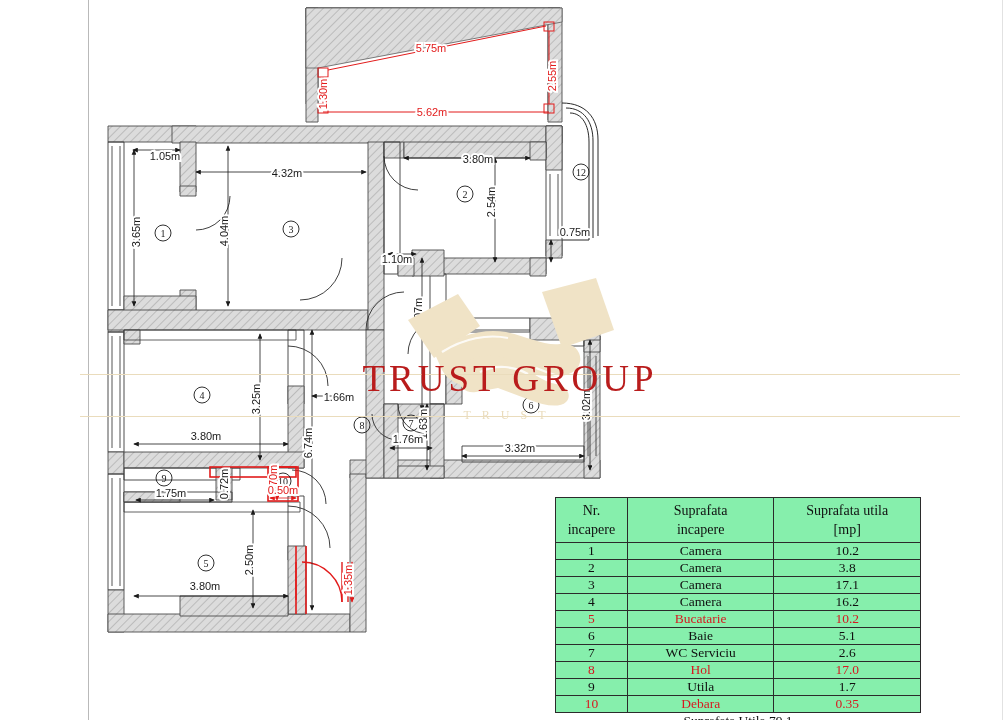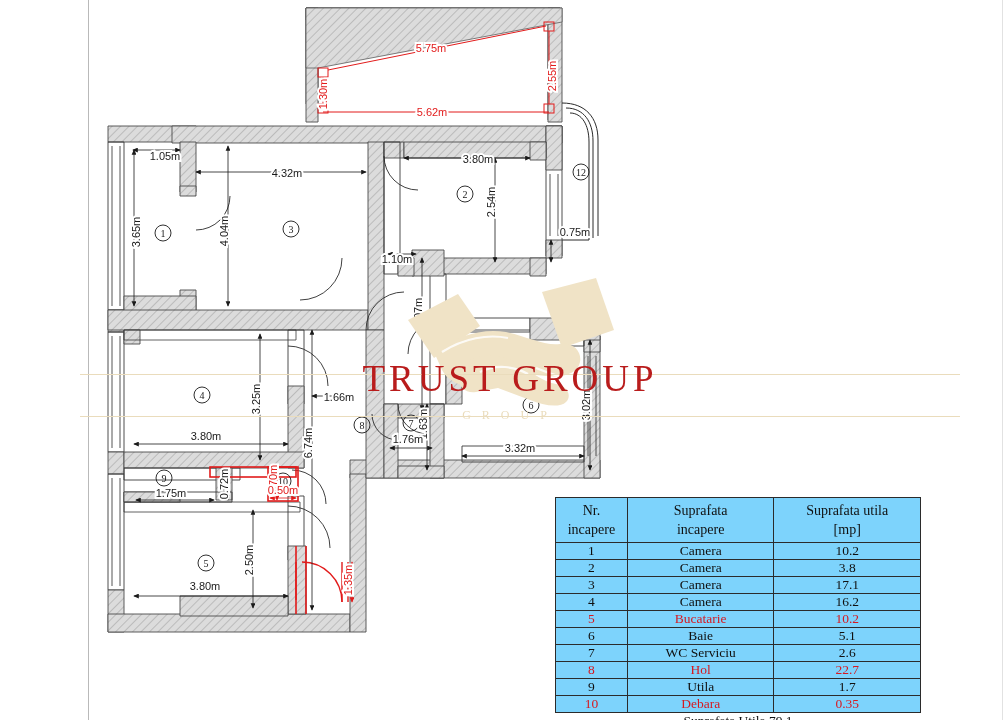--- a/index.html
+++ b/index.html
@@ -36,21 +36,21 @@
   }
   .wm-rule{position:absolute;height:1px;background:#eadcbc;left:-250px;width:880px;}
 
   
   .table-wrap{
     position:absolute;left:555px;top:497px;width:366px;
   }
   table.rooms{
     border-collapse:collapse;width:366px;
     font-family:"Liberation Serif", serif;
-    background:#7dd3fc;
+    background:#86efac;
   }
   table.rooms th, table.rooms td{
     border:1px solid #2b2b2b;
     text-align:center;
     font-weight:400;
     font-size:13.5px;
     color:#101010;
     padding:0;
     height:16px;
     line-height:16px;
@@ -407,21 +407,21 @@
       </g>
       <g fill="none" stroke="#ffffff" stroke-width="2.2" opacity="0.85">
         <path d="M112,104 C134,90 158,86 178,90"></path>
         <path d="M150,124 C166,116 184,118 198,126"></path>
         <path d="M206,120 C216,124 226,128 236,130"></path>
       </g>
     </svg>
     <div class="wm-rule" style="top:126px;"></div>
     <div class="wm-rule" style="top:168px;"></div>
     <div class="wm-text">TRUST GROUP</div>
-    <div class="wm-sub">GROUP</div>
+    <div class="wm-sub">TRUST</div>
   </div>
 
   <div class="table-wrap">
     <table class="rooms">
       <colgroup>
           <col class="c1">
           <col class="c2">
           <col class="c3">
         </colgroup>
       <thead>
@@ -472,21 +472,21 @@
             <td>5.1</td>
           </tr>
           <tr>
             <td>7</td>
             <td>WC Serviciu</td>
             <td>2.6</td>
           </tr>
           <tr class="red">
             <td>8</td>
             <td>Hol</td>
-            <td>22.7</td>
+            <td>17.0</td>
           </tr>
           <tr>
             <td>9</td>
             <td>Utila</td>
             <td>1.7</td>
           </tr>
           <tr class="red">
             <td>10</td>
             <td>Debara</td>
             <td>0.35</td>

